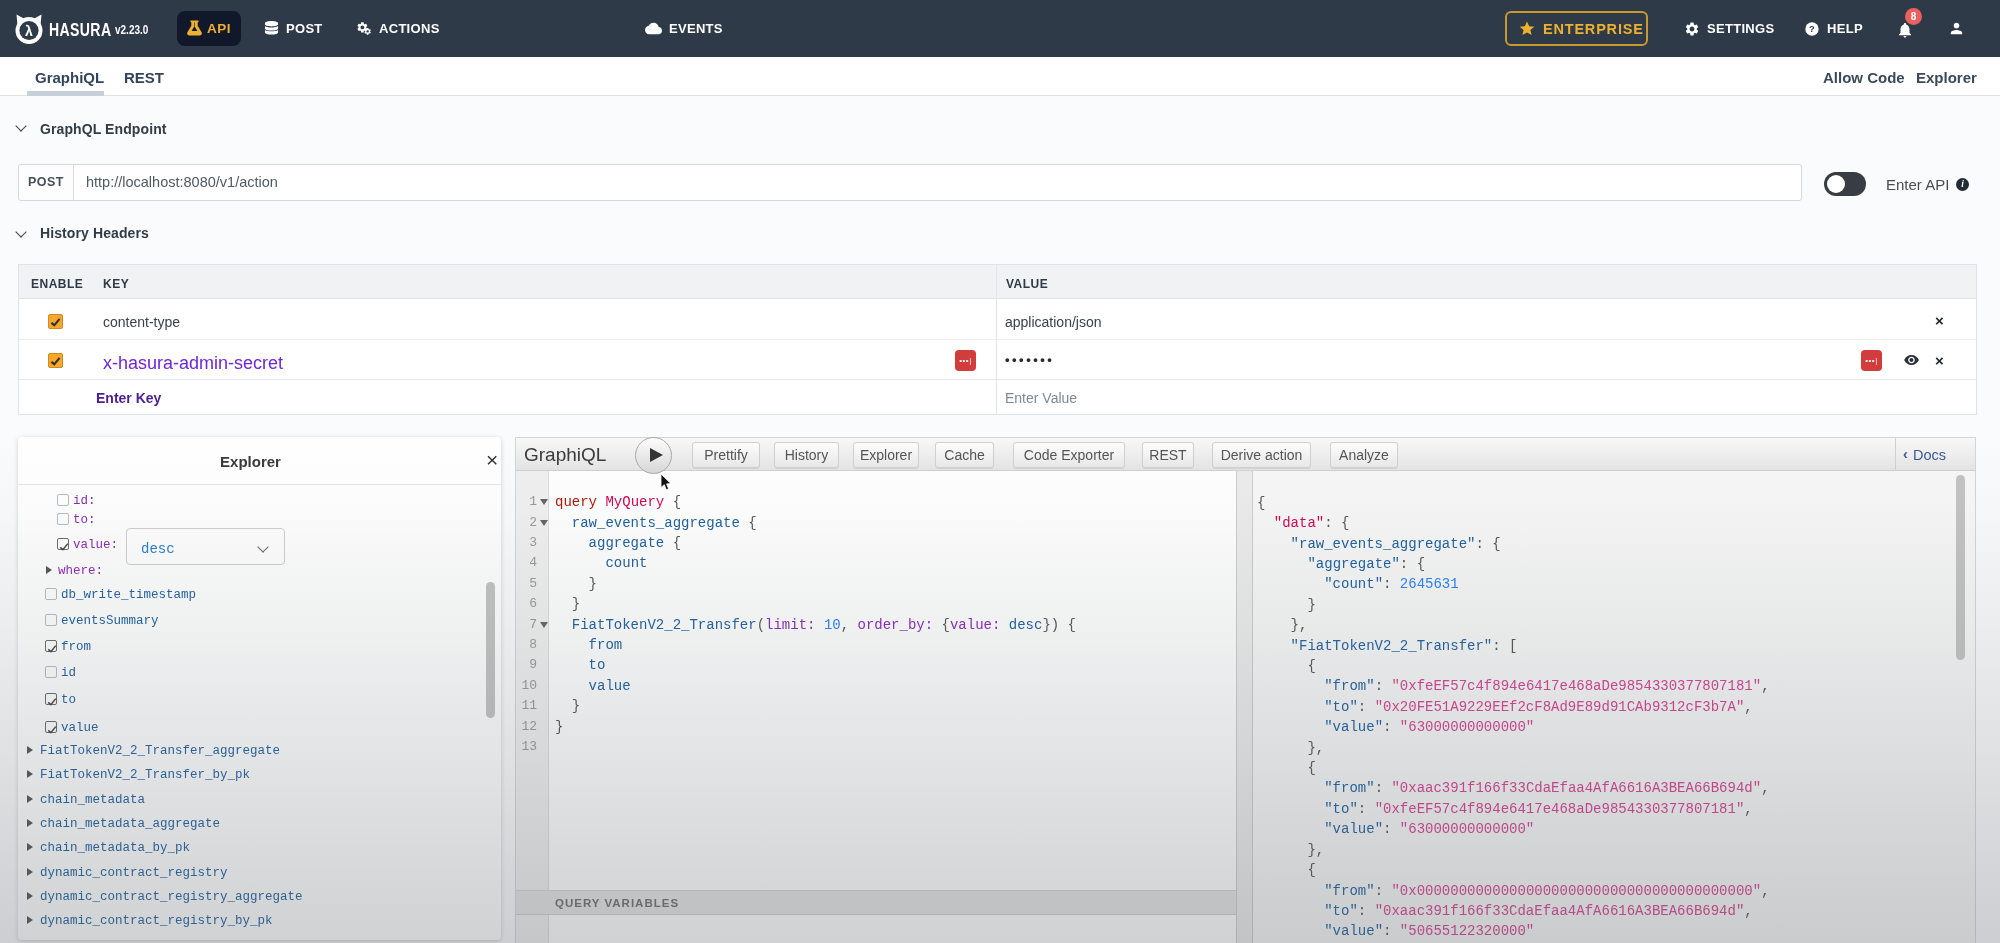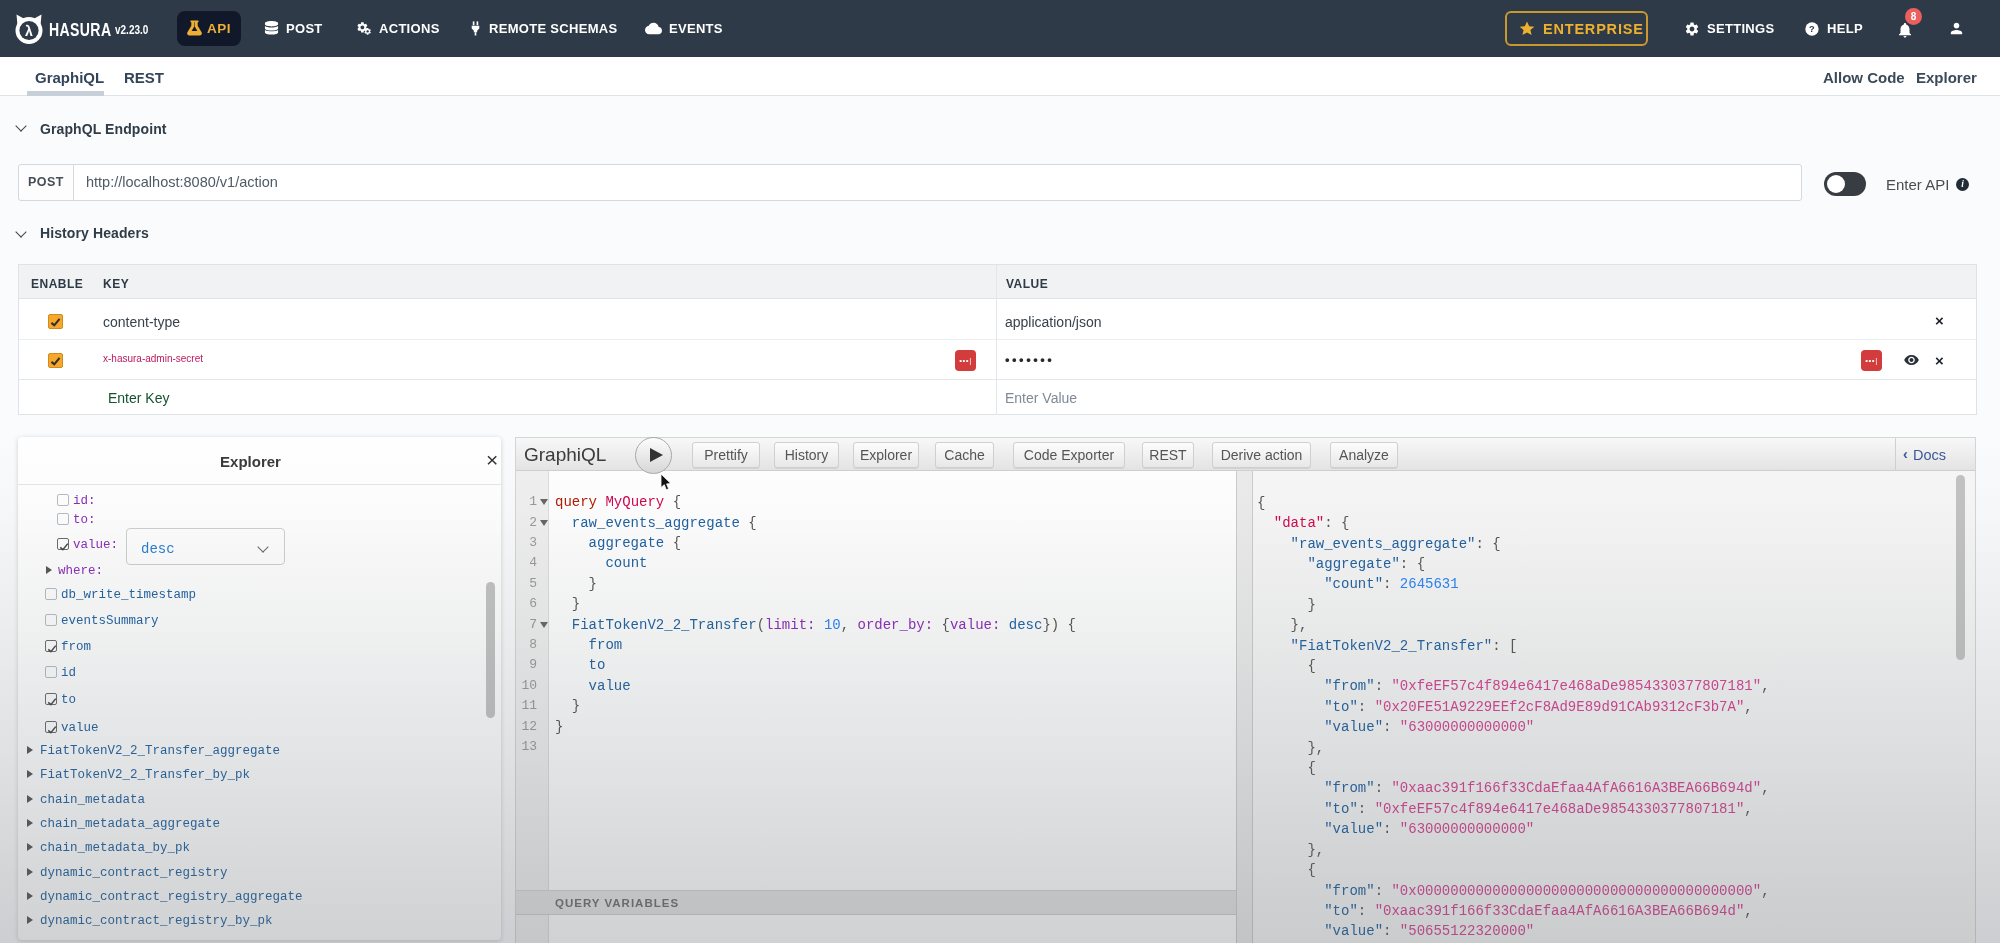--- a/index.html
+++ b/index.html
@@ -63,31 +63,20 @@
         <g fill="#fff">
           <path transform="scale(0.85)" d="M19.14,12.94c0.04-0.3,0.06-0.61,0.06-0.94c0-0.32-0.02-0.64-0.07-0.94l2.03-1.58c0.18-0.14,0.23-0.41,0.12-0.61l-1.92-3.32c-0.12-0.22-0.37-0.29-0.59-0.22l-2.39,0.96c-0.5-0.38-1.03-0.7-1.62-0.94L14.4,2.81c-0.04-0.24-0.24-0.41-0.48-0.41h-3.84c-0.24,0-0.43,0.17-0.47,0.41L9.25,5.35C8.66,5.59,8.12,5.92,7.63,6.29L5.24,5.33c-0.22-0.08-0.47,0-0.59,0.22L2.74,8.87C2.62,9.08,2.66,9.34,2.86,9.48l2.03,1.58C4.84,11.36,4.8,11.69,4.8,12s0.02,0.64,0.07,0.94l-2.03,1.58c-0.18,0.14-0.23,0.41-0.12,0.61l1.92,3.32c0.12,0.22,0.37,0.29,0.59,0.22l2.39-0.96c0.5,0.38,1.03,0.7,1.62,0.94l0.36,2.54c0.05,0.24,0.24,0.41,0.48,0.41h3.84c0.24,0,0.44-0.17,0.47-0.41l0.36-2.54c0.59-0.24,1.13-0.56,1.62-0.94l2.39,0.96c0.22,0.08,0.47,0,0.59-0.22l1.92-3.32c0.12-0.22,0.07-0.47-0.12-0.61L19.14,12.94z M12,15.6c-1.98,0-3.6-1.62-3.6-3.6s1.62-3.6,3.6-3.6s3.6,1.62,3.6,3.6S13.98,15.6,12,15.6z"></path>
           <g transform="translate(12,10) scale(0.55)">
             <path d="M19.14,12.94c0.04-0.3,0.06-0.61,0.06-0.94c0-0.32-0.02-0.64-0.07-0.94l2.03-1.58c0.18-0.14,0.23-0.41,0.12-0.61l-1.92-3.32c-0.12-0.22-0.37-0.29-0.59-0.22l-2.39,0.96c-0.5-0.38-1.03-0.7-1.62-0.94L14.4,2.81c-0.04-0.24-0.24-0.41-0.48-0.41h-3.84c-0.24,0-0.43,0.17-0.47,0.41L9.25,5.35C8.66,5.59,8.12,5.92,7.63,6.29L5.24,5.33c-0.22-0.08-0.47,0-0.59,0.22L2.74,8.87C2.62,9.08,2.66,9.34,2.86,9.48l2.03,1.58C4.84,11.36,4.8,11.69,4.8,12s0.02,0.64,0.07,0.94l-2.03,1.58c-0.18,0.14-0.23,0.41-0.12,0.61l1.92,3.32c0.12,0.22,0.37,0.29,0.59,0.22l2.39-0.96c0.5,0.38,1.03,0.7,1.62,0.94l0.36,2.54c0.05,0.24,0.24,0.41,0.48,0.41h3.84c0.24,0,0.44-0.17,0.47-0.41l0.36-2.54c0.59-0.24,1.13-0.56,1.62-0.94l2.39,0.96c0.22,0.08,0.47,0,0.59-0.22l1.92-3.32c0.12-0.22,0.07-0.47-0.12-0.61L19.14,12.94z M12,15.6c-1.98,0-3.6-1.62-3.6-3.6s1.62-3.6,3.6-3.6s3.6,1.62,3.6,3.6S13.98,15.6,12,15.6z"></path>
           </g>
         </g>
       </svg>
     <span>ACTIONS</span>
   </div>
 
-  <div class="navitem" style="left:469px;">
-    <svg width="13" height="16" viewBox="0 0 24 28">
-        <g fill="#fff">
-          <rect x="7" y="0" width="3" height="7"></rect>
-          <rect x="14" y="0" width="3" height="7"></rect>
-          <path d="M5 8 h14 v5 l-4 4 v3 h-6 v-3 l-4 -4 z"></path>
-          <rect x="10.5" y="20" width="3" height="6"></rect>
-        </g>
-      </svg>
-    <span>REMOTE SCHEMAS</span>
-  </div>
 
   <div class="navitem" style="left:645px;">
     <svg width="17" height="13" viewBox="0 0 24 18">
         <path fill="#fff" d="M19.35,7.04C18.67,3.59,15.64,1,12,1C9.11,1,6.6,2.64,5.35,5.04 C2.34,5.36,0,7.91,0,11c0,3.31,2.69,6,6,6h13c2.76,0,5-2.24,5-5C24,9.36,21.95,7.22,19.35,7.04z"></path>
       </svg>
     <span>EVENTS</span>
   </div>
 
   <div class="abs" style="left:1505px; top:11px; width:143px; height:35px; border:2px solid #c9992e; border-radius:6px;"></div>
   <svg class="abs" style="left:1518px; top:20px;" width="18" height="18" viewBox="0 0 24 24">
@@ -156,30 +145,30 @@
   <div class="abs" style="left:48px; top:314px; width:15px; height:15px; background:#f6a72c; border:1px solid #cf8c1d; border-radius:2px;"><svg width="13" height="13" viewBox="0 0 16 16">
         <path d="M3 8.5 L6.5 11.5 L13 3.5" stroke="#33302a" stroke-width="2.6" fill="none"></path>
       </svg></div>
   <div class="abs" style="left:103px; top:314px; font-size:14px; color:#37424c;">content-type</div>
   <div class="abs" style="left:1005px; top:314px; font-size:14px; color:#37424c;">application/json</div>
   <div class="abs" style="left:1935px; top:312px; font-size:15px; font-weight:bold; color:#1c232b;">×</div>
 
   <div class="abs" style="left:48px; top:353px; width:15px; height:15px; background:#f6a72c; border:1px solid #cf8c1d; border-radius:2px;"><svg width="13" height="13" viewBox="0 0 16 16">
         <path d="M3 8.5 L6.5 11.5 L13 3.5" stroke="#33302a" stroke-width="2.6" fill="none"></path>
       </svg></div>
-  <div class="abs" style="left:103px; top:353px; font-size:10px; color:#be185d;">x-hasura-admin-secret</div>
+  <div class="abs" style="left:103px; top:353px; font-size:18px; color:#6d28d9;">x-hasura-admin-secret</div>
   <div class="abs" style="left:955px; top:350px; width:21px; height:21px; background:#d33c3c; border-radius:4px; color:#fff; font-size:8px; text-align:center; line-height:21px; letter-spacing:0.5px;">•••|</div>
   <div class="abs" style="left:1005px; top:352px; font-size:13px; color:#2a2a2a; letter-spacing:2.5px; font-weight:bold;">•••••••</div>
   <div class="abs" style="left:1861px; top:350px; width:21px; height:21px; background:#d33c3c; border-radius:4px; color:#fff; font-size:8px; text-align:center; line-height:21px; letter-spacing:0.5px;">•••|</div>
   <svg class="abs" style="left:1902px; top:352px;" width="19" height="16" viewBox="0 0 24 24">
       <path fill="#2a3038" d="M12 4.5C7 4.5 2.7 7.6 1 12c1.7 4.4 6 7.5 11 7.5s9.3-3.1 11-7.5c-1.7-4.4-6-7.5-11-7.5zM12 17c-2.76 0-5-2.24-5-5s2.24-5 5-5 5 2.24 5 5-2.24 5-5 5zm0-8c-1.66 0-3 1.34-3 3s1.34 3 3 3 3-1.34 3-3-1.34-3-3-3z"></path>
     </svg>
   <div class="abs" style="left:1935px; top:352px; font-size:15px; font-weight:bold; color:#1c232b;">×</div>
 
-  <div class="abs" style="left:108px; top:390px; font-size:14px; color:#14532d;">Enter Key</div>
+  <div class="abs" style="left:96px; top:390px; font-size:14px; color:#4c1d95;font-weight:bold;">Enter Key</div>
   <div class="abs" style="left:1005px; top:390px; font-size:14px; color:#7e8a96;">Enter Value</div>
 </div>
 
 <div id="main">
 
   <div class="abs" style="left:18px; top:437px; width:483px; height:503px; background:#fff; border-radius:4px; box-shadow:0 1px 5px rgba(0,0,0,0.18);"></div>
   <div class="abs" style="left:18px; top:437px; width:483px; height:48px; border-bottom:1px solid #e6e6e6;"></div>
   <div class="abs" style="left:18px; top:453px; width:465px; text-align:center; font-size:15px; font-weight:bold; color:#3a3a3a;">Explorer</div>
   <div class="abs" style="left:486px; top:448px; font-size:21px; font-weight:300; color:#333; font-family:'Liberation Sans',sans-serif;">×</div>
   <div id="xtree">

